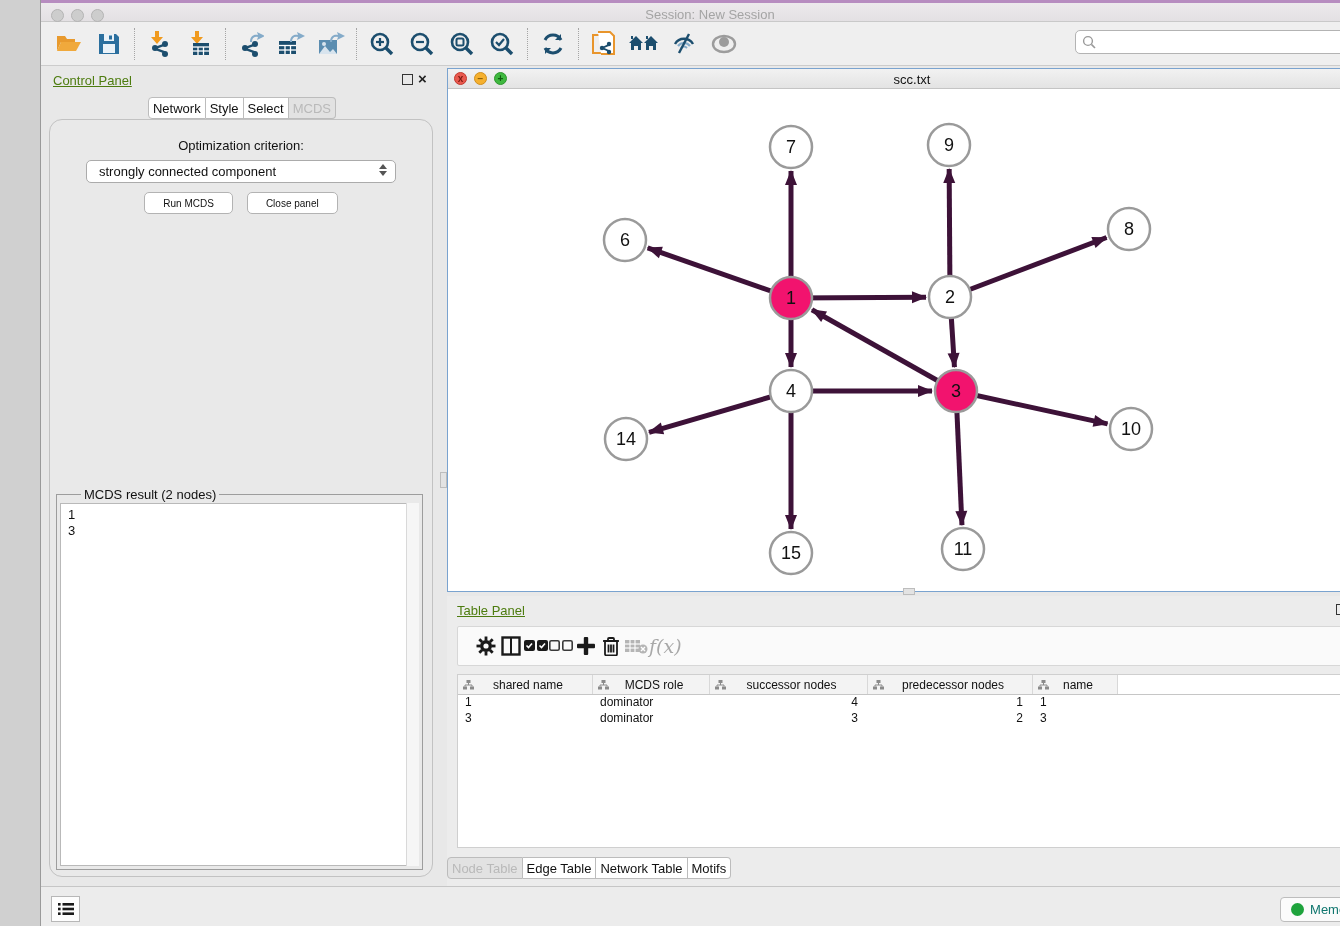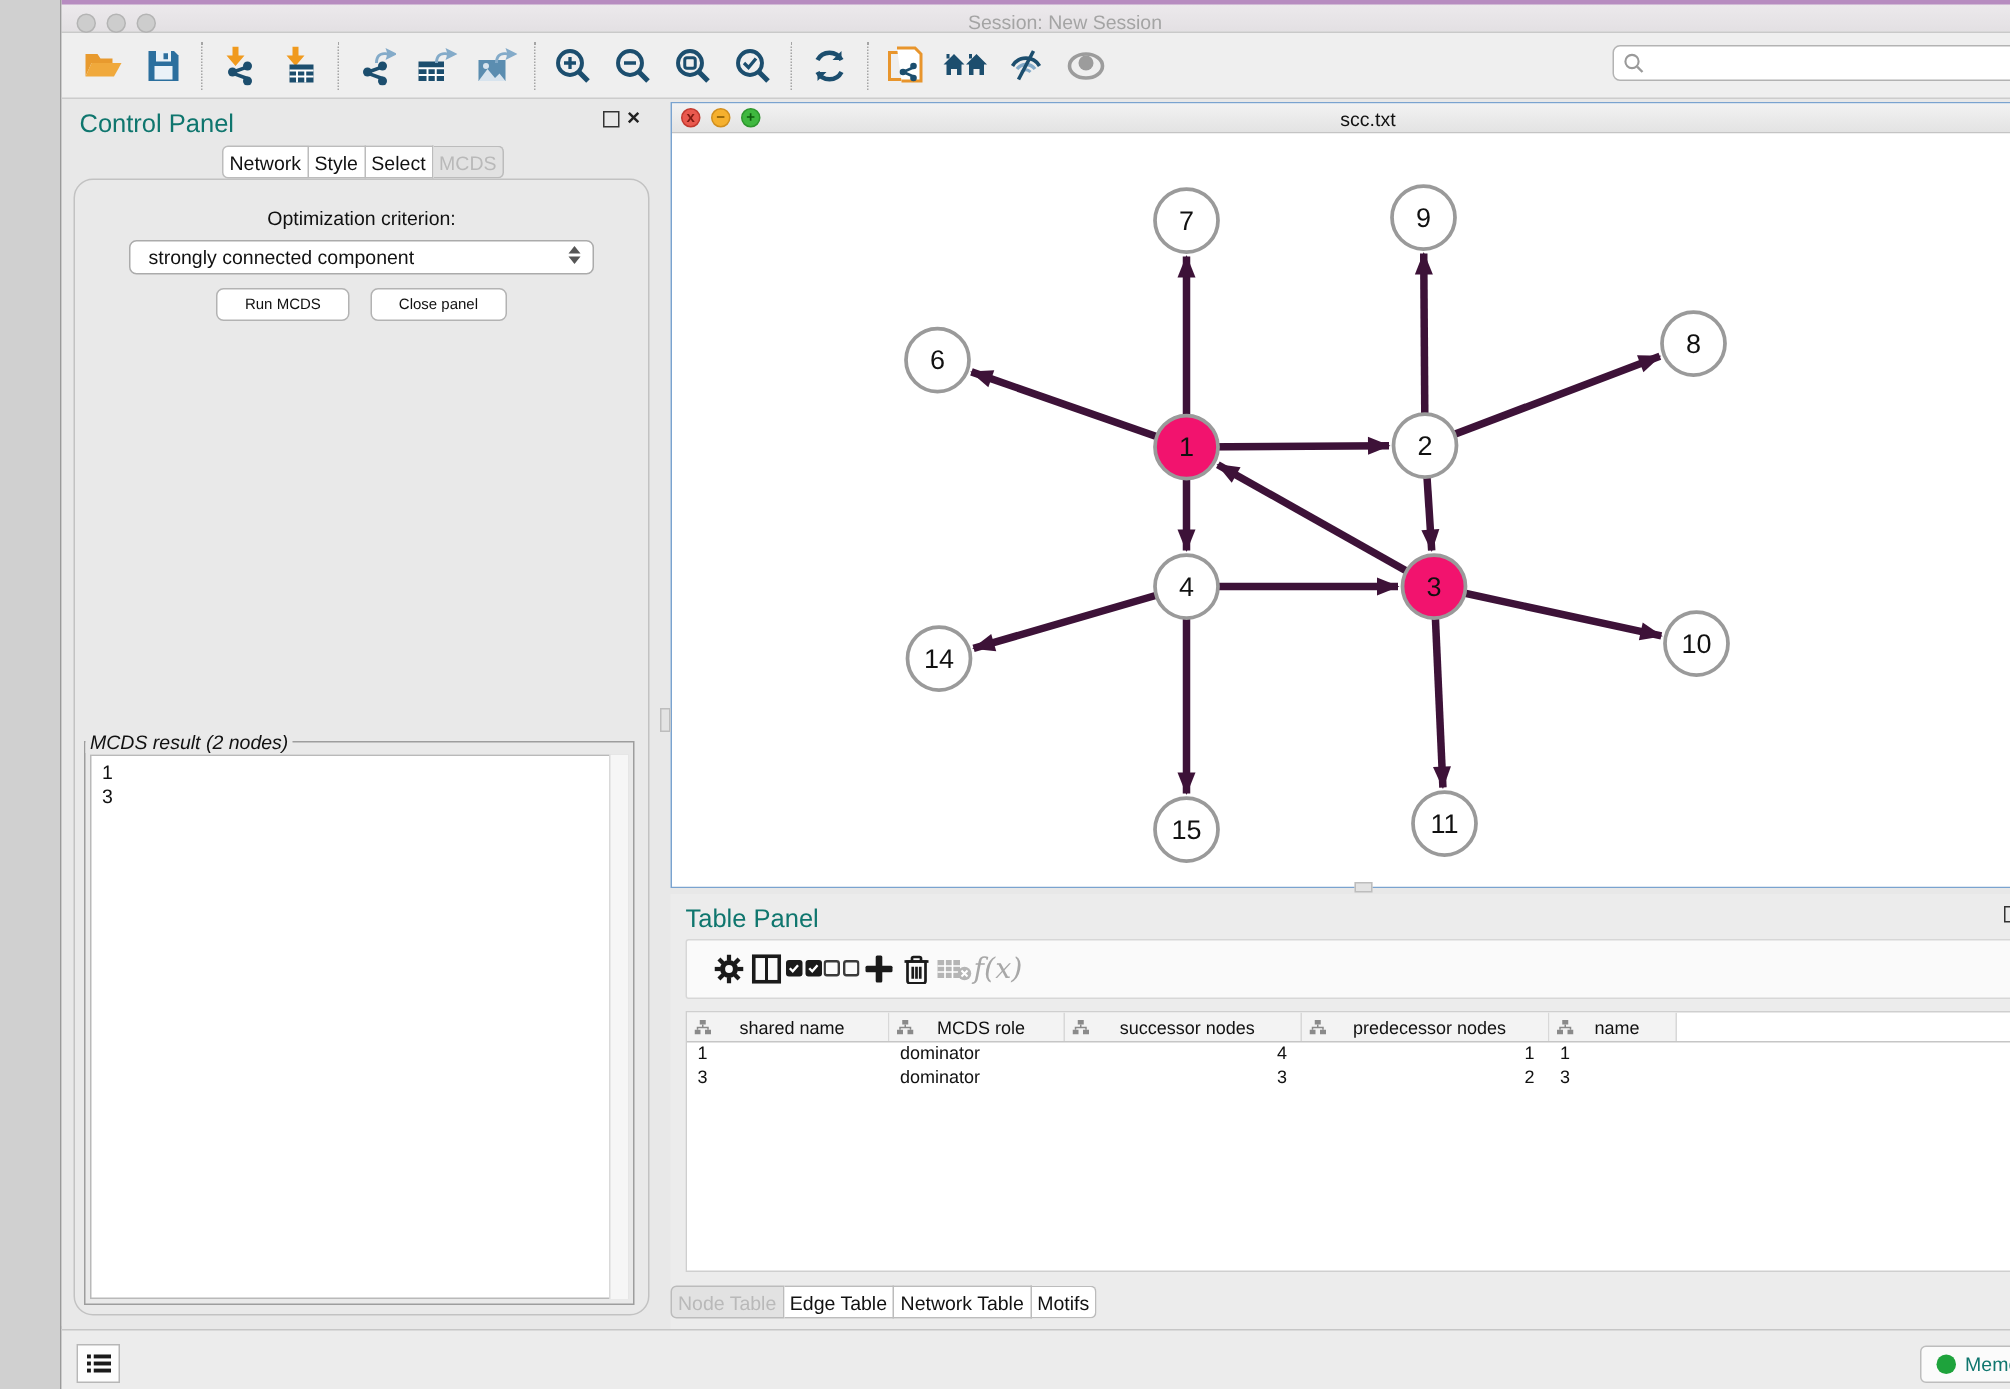--- a/index.html
+++ b/index.html
@@ -20,21 +20,21 @@
     border-bottom:1px solid #cccccc; display:flex; align-items:center; padding-left:8px; }
   .tb-btn { width:40px; height:36px; display:flex; align-items:center; justify-content:center; }
   .tb-sep { width:0; height:32px; border-left:1px dotted #a5a5a5; margin:0 5px; }
   .searchbox { position:absolute; right:12px; top:8px; width:292px; height:24px; background:#ffffff;
     border:1px solid #b3b3b3; border-radius:5px; display:flex; align-items:center; padding-left:6px; }
   .searchbox input { border:none; outline:none; flex:1; font-size:13px; background:transparent; margin-left:4px; }
 
   
   .control-panel { position:absolute; left:0; top:66px; width:402px; height:818px; background:#e8e8e8; }
   .panel-head { position:absolute; left:0; top:0; width:100%; height:28px; }
-  .panel-title { position:absolute; left:12px; top:7px; font-size:17px; color:#0f766e; }
+  .panel-title { position:absolute; left:12px; top:7px; font-size:13px; color:#4d7c0f;text-decoration:underline; }
   .float-btn { position:absolute; top:8px; width:11px; height:11px; border:1.5px solid #333; background:transparent; }
   .close-btn { position:absolute; top:4px; font-size:15px; font-weight:bold; color:#222; line-height:18px; }
   .cp-tabs { position:absolute; left:0; top:31px; width:100%; display:flex; justify-content:center; }
   .tab { height:22px; padding:0 4px; font-size:13px; line-height:21px; background:#ffffff;
     border:1px solid #bcbcbc; border-left:none; color:#111; }
   .tab:first-child { border-left:1px solid #bcbcbc; border-radius:4px 0 0 4px; }
   .tab:last-child { border-radius:0 4px 4px 0; }
   .tab.selected { background:#e2e2e2; color:#b9b9b9; }
   .cp-body { position:absolute; left:8px; top:53px; width:384px; height:758px;
     border:1px solid #c2c2c2; border-radius:13px; background:#e9e9e9; }
@@ -42,21 +42,21 @@
   .dropdown { position:absolute; left:36px; top:40px; width:310px; height:23px; background:#ffffff;
     border:1px solid #ababab; border-radius:5px; font-size:13px; display:flex; align-items:center;
     padding-left:12px; color:#111; }
   .stepper { position:absolute; right:8px; top:3px; display:flex; flex-direction:column; gap:2px; }
   .stepper .up { width:0; height:0; border-left:4px solid transparent; border-right:4px solid transparent; border-bottom:5px solid #555; }
   .stepper .dn { width:0; height:0; border-left:4px solid transparent; border-right:4px solid transparent; border-top:5px solid #555; }
   .btn-row { position:absolute; top:72px; width:100%; display:flex; justify-content:center; gap:14px; }
   .push-btn { height:22px; padding:0 18px; background:#ffffff; border:1px solid #b3b3b3; border-radius:5px;
     font-size:10px; color:#111; font-family:"Liberation Sans",sans-serif; }
   .groupbox { position:absolute; left:6px; right:9px; top:374px; bottom:6px; border:1px solid #9d9d9d; }
-  .groupbox-label { position:absolute; left:0; top:-8px; background:#e9e9e9; padding:0 3px; font-size:13px; color:#111;font-style:italic; }
+  .groupbox-label { position:absolute; left:24px; top:-8px; background:#e9e9e9; padding:0 3px; font-size:13px; color:#111; }
   .result-area { position:absolute; left:3px; right:3px; top:8px; bottom:3px; background:#ffffff;
     border:1px solid #b9b9b9; font-size:13px; color:#111; padding:3px 0 0 7px; line-height:16px; }
   .result-scroll { position:absolute; right:0; top:0; bottom:0; width:13px; background:#f6f6f6; border-left:1px solid #d9d9d9; }
 
   
   .net-window { position:absolute; left:406px; top:68px; width:930px; height:524px; background:#ffffff;
     border:1px solid #7aa3cf; }
   .net-titlebar { position:absolute; left:0; top:0; width:100%; height:20px;
     background:linear-gradient(#f2f2f2,#e3e3e3); border-bottom:1px solid #c4c4c4; }
   .net-title { position:absolute; width:100%; top:3px; text-align:center; font-size:13px; color:#111; }

